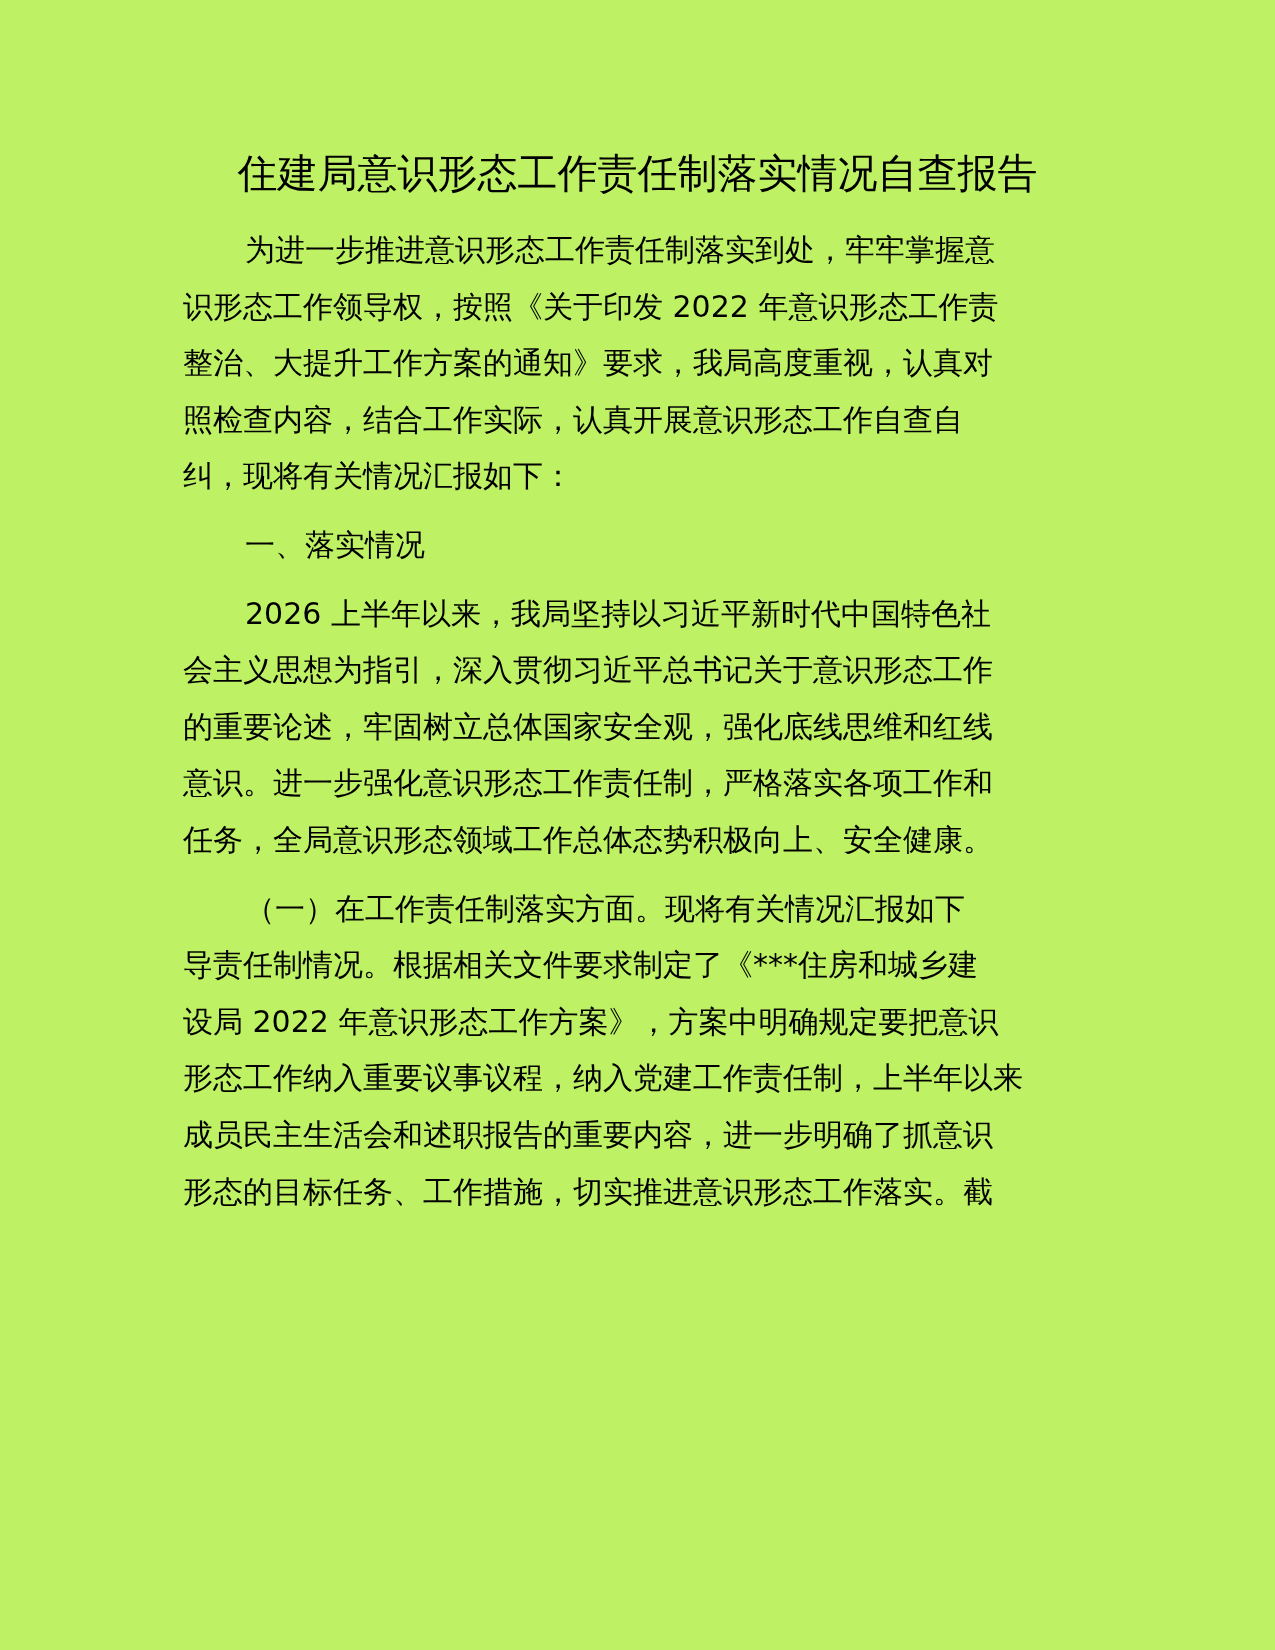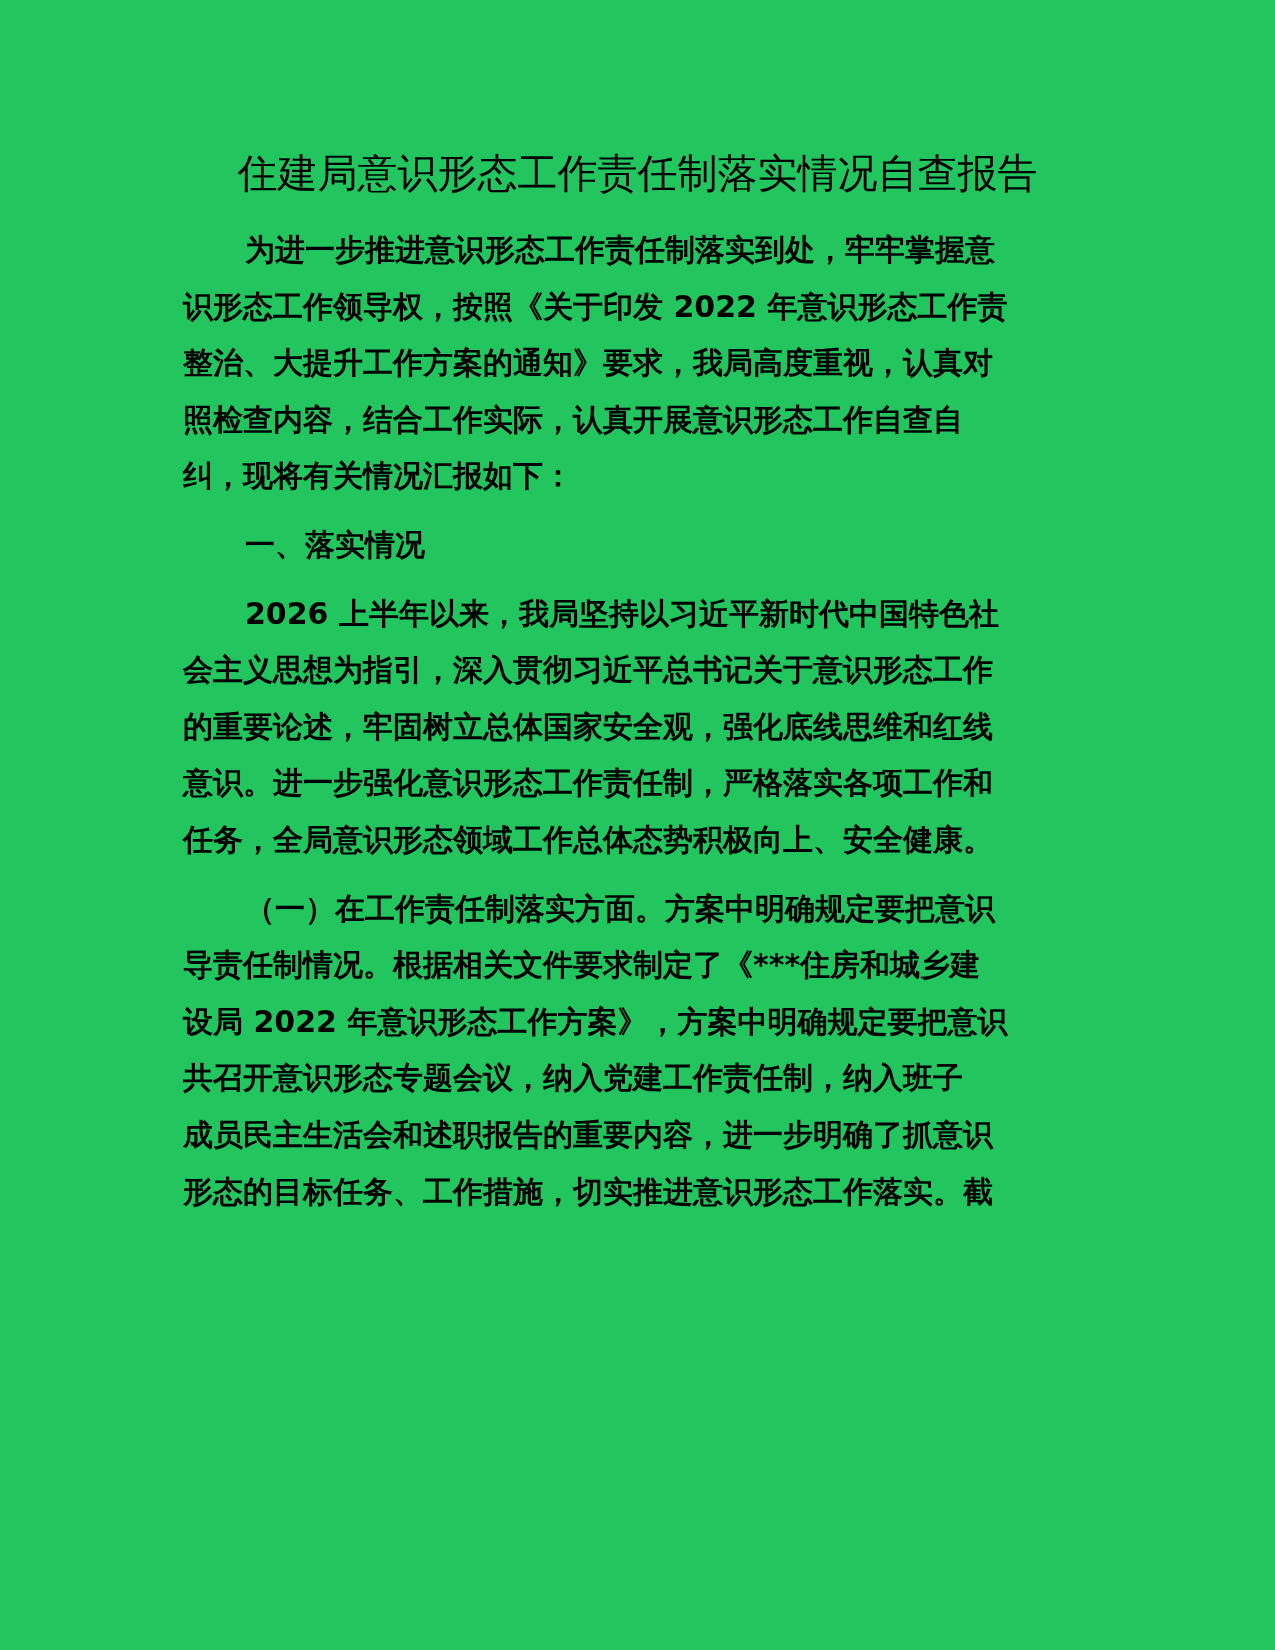--- a/index.html
+++ b/index.html
@@ -13,21 +13,21 @@
       position: relative;
       overflow: hidden;
       font-family: "DejaVu Sans", sans-serif;
       color: #000000;
     }
     .page {
       position: absolute;
       left: 0; top: 0;
       width: 1275px;
       height: 1650px;
-      background: #22c55e;
+      background: #bef264;
     }
     .title {
       position: absolute;
       top: 145px;
       left: 0;
       width: 1275px;
       text-align: center;
       font-size: 40px;
       line-height: 56px;
       letter-spacing: 0px;
@@ -37,21 +37,20 @@
       position: absolute;
       left: 183px;
       width: 910px;
       top: 222px;
     }
     .line {
       height: 56.6px;
       font-size: 30px;
       line-height: 56.6px;
       white-space: nowrap;
-      font-weight: bold;
     }
     .line.indent { padding-left: 62px; }
     .gap { height: 12px; }
   </style>
 </head>
 <body>
 
 <div class="page">
   <div class="title">住建局意识形态工作责任制落实情况自查报告</div>
 
@@ -74,23 +73,23 @@
     <div>
       <div class="line indent">2026 上半年以来，我局坚持以习近平新时代中国特色社</div>
       <div class="line">会主义思想为指引，深入贯彻习近平总书记关于意识形态工作</div>
       <div class="line">的重要论述，牢固树立总体国家安全观，强化底线思维和红线</div>
       <div class="line">意识。进一步强化意识形态工作责任制，严格落实各项工作和</div>
       <div class="line">任务，全局意识形态领域工作总体态势积极向上、安全健康。</div>
     </div>
     <div class="gap"></div>
 
     <div>
-      <div class="line indent">（一）在工作责任制落实方面。方案中明确规定要把意识</div>
+      <div class="line indent">（一）在工作责任制落实方面。现将有关情况汇报如下</div>
       <div class="line">导责任制情况。根据相关文件要求制定了《***住房和城乡建</div>
       <div class="line">设局 2022 年意识形态工作方案》，方案中明确规定要把意识</div>
-      <div class="line">共召开意识形态专题会议，纳入党建工作责任制，纳入班子</div>
+      <div class="line">形态工作纳入重要议事议程，纳入党建工作责任制，上半年以来</div>
       <div class="line">成员民主生活会和述职报告的重要内容，进一步明确了抓意识</div>
       <div class="line">形态的目标任务、工作措施，切实推进意识形态工作落实。截</div>
     </div>
     <div class="gap"></div>
 
   </div>
 </div>
 
 </body></html>

